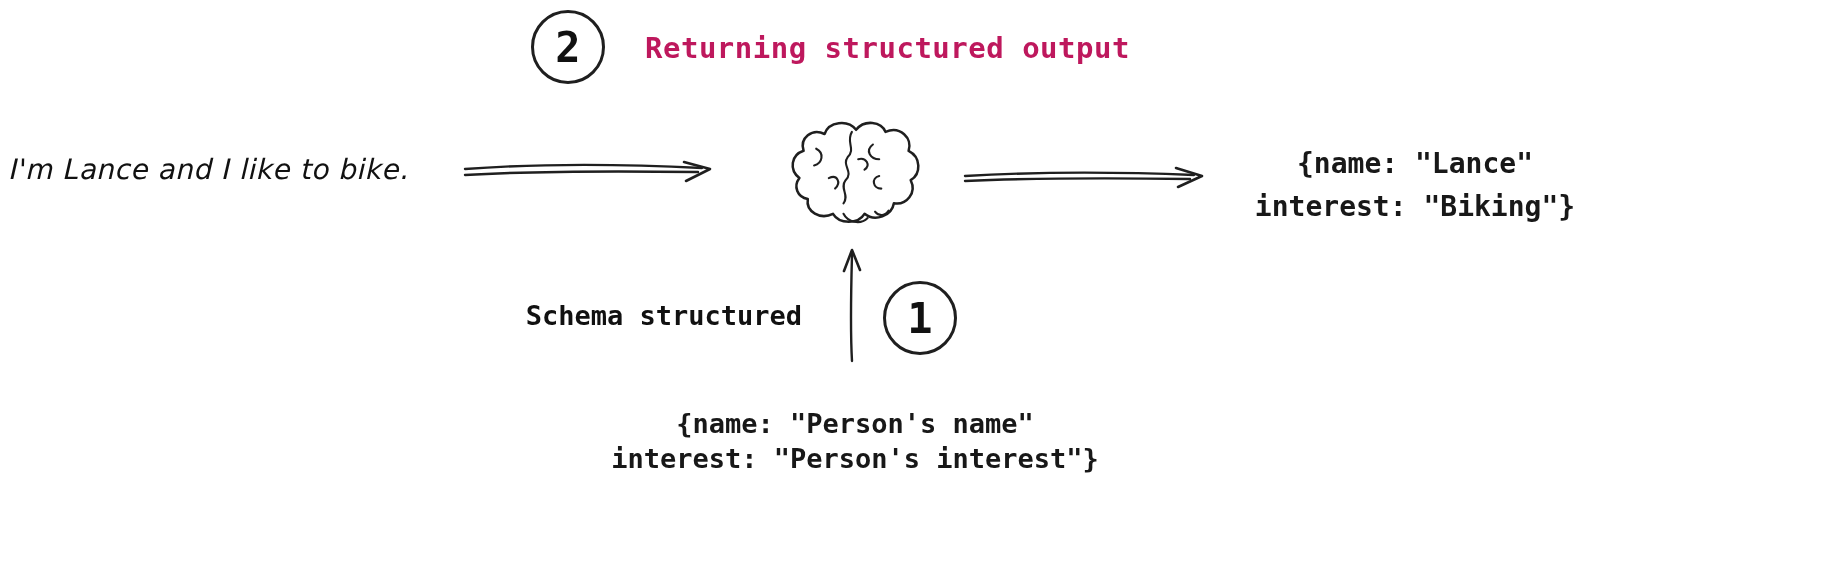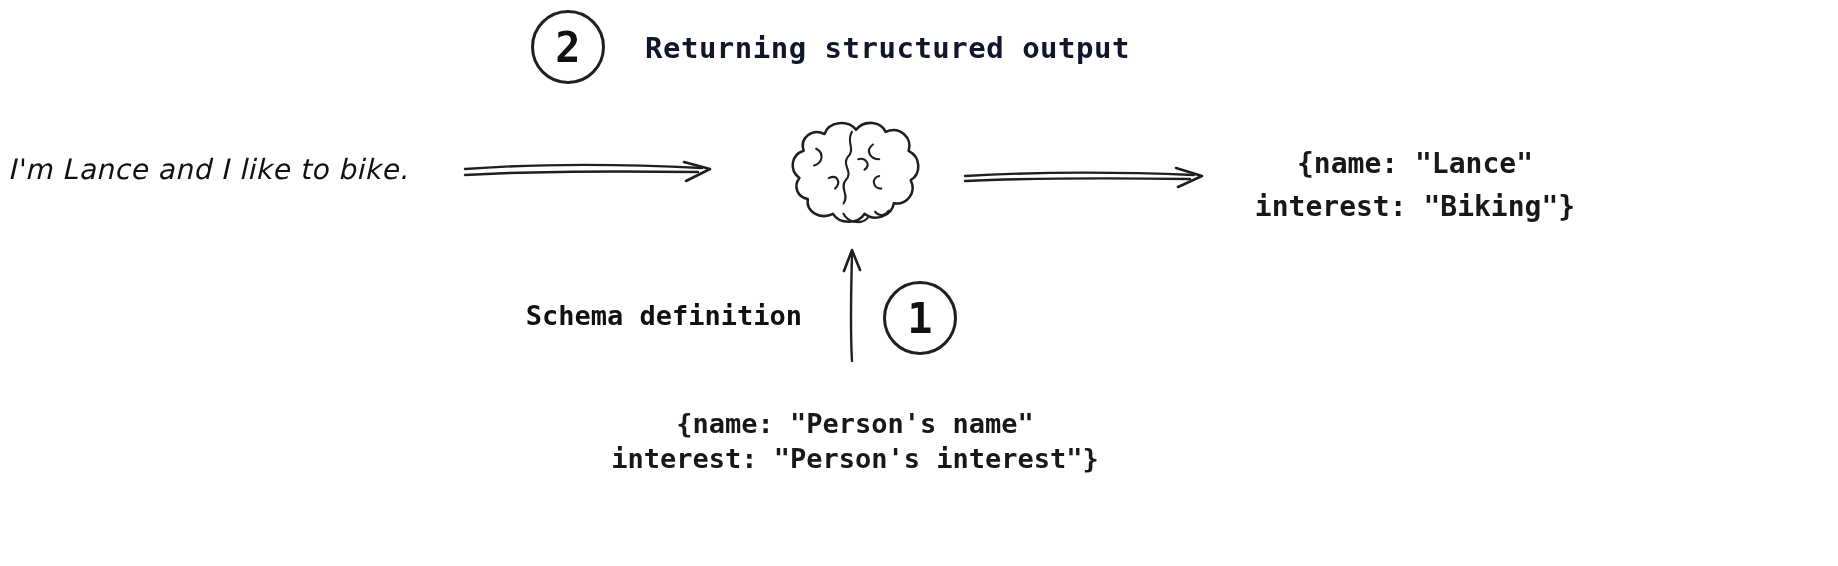--- a/index.html
+++ b/index.html
@@ -32,21 +32,21 @@
     font-size: 42px;
     color: #111111;
     box-sizing: border-box;
   }
 
   .title-label {
     font-family: "DejaVu Sans Mono", monospace;
     font-weight: bold;
     font-size: 29px;
     letter-spacing: 0.5px;
-    color: #0f172a;
+    color: #be185d;
     white-space: nowrap;
   }
 
   .handwritten {
     font-family: "DejaVu Sans", sans-serif;
     font-style: italic;
     font-size: 28px;
     letter-spacing: 0.5px;
     color: #111111;
     white-space: nowrap;
@@ -137,21 +137,21 @@
     <div>interest: "Biking"}</div>
   </div>
 
   <div class="abs" style="left:840px; top:247px;">
     <svg width="26" height="118" viewBox="0 0 26 118">
       <path class="sketch" stroke-width="2.4" d="M12,114 C10,80 11,45 12,8"></path>
       <path class="sketch" stroke-width="2.6" d="M4,24 L12,3 L20,23"></path>
     </svg>
   </div>
 
-  <div class="abs schema-label" style="left:510px; top:300px; width:292px;">Schema definition</div>
+  <div class="abs schema-label" style="left:510px; top:300px; width:292px;">Schema structured</div>
 
   <div class="abs badge" style="left:883px; top:281px;">
     <span>1</span>
   </div>
 
   <div class="abs schema-block" style="left:605px; top:406px; width:500px;">
     <div>{name: "Person's name"</div>
     <div>interest: "Person's interest"}</div>
   </div>
 

